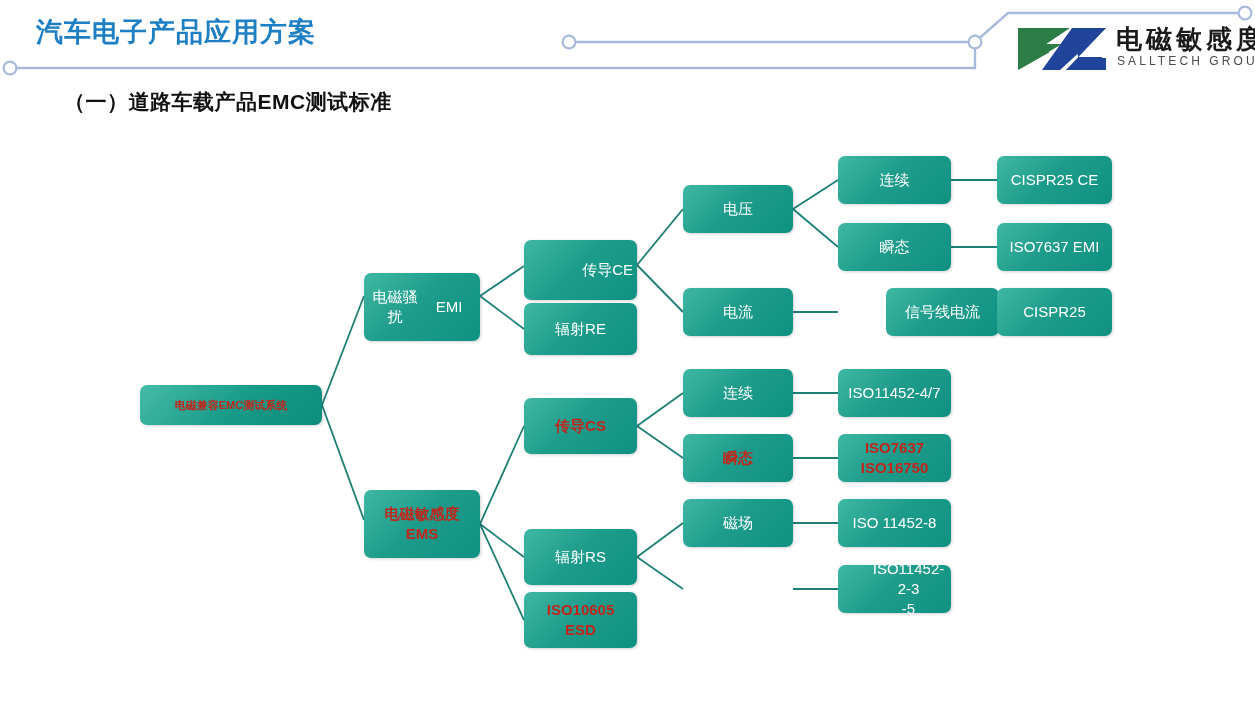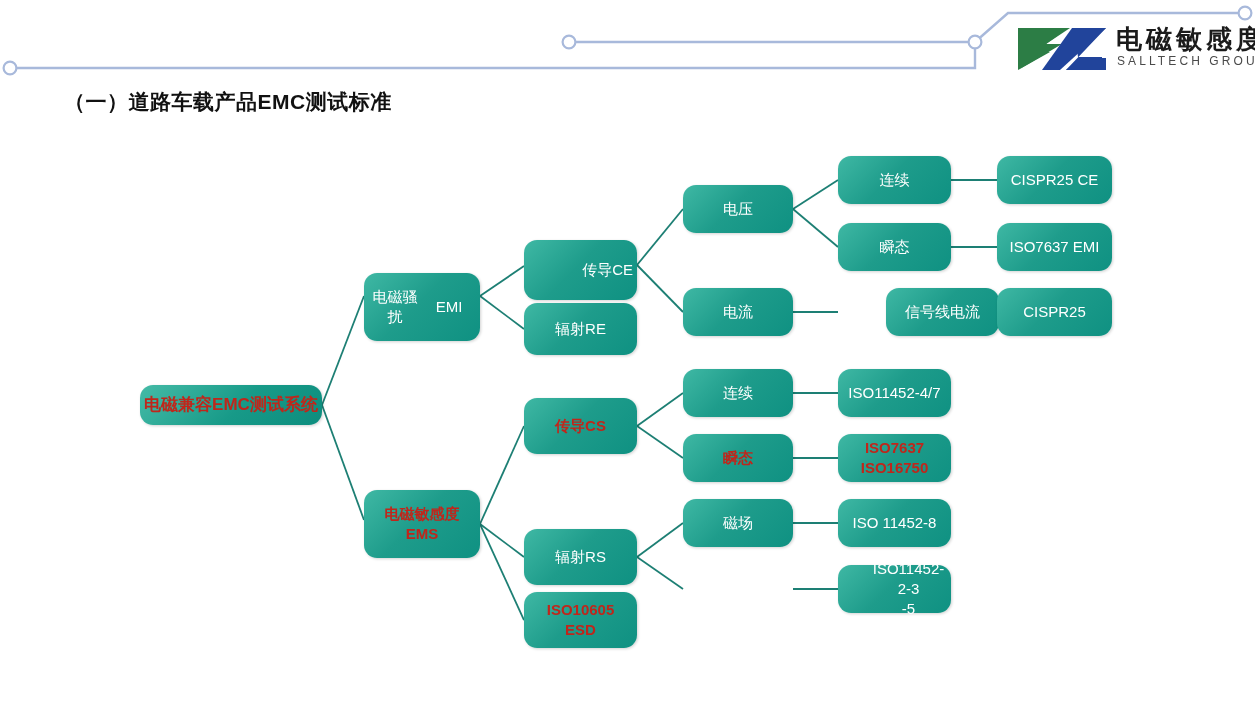--- a/index.html
+++ b/index.html
@@ -38,35 +38,35 @@
     font-size:12px;color:#4a4a4a;letter-spacing:3.1px;white-space:nowrap;
   }
 
   
   #diagram{position:absolute;left:0;top:110px;width:1255px;height:595px;}
   #edges{position:absolute;left:0;top:0;width:1255px;height:595px;}
 
   .node{
     position:absolute;
     box-sizing:border-box;
-    border-radius:13px;
+    border-radius:7px;
     background:linear-gradient(135deg,#3fb8a4 0%,#1e9c8b 46%,#0f9182 100%);
     box-shadow:1px 1px 3px rgba(0,0,0,0.18);
     display:flex;align-items:center;justify-content:center;
     text-align:center;
     color:#ffffff;
     font-size:15px;
     line-height:1.32;
     padding:2px 4px;
     user-select:none;
   }
   .node.red{color:#c0261b;font-weight:bold;}
   .node.root{
     background:linear-gradient(135deg,#45bba7 0%,#179a88 55%,#0d8d7e 100%);
-    font-size:17px;
+    font-size:11px;
   }
   .node .txt{display:block;width:100%;}
 </style>
 </head>
 <body>
 
 <div id="slide">
 
   <svg class="hdr-deco" viewBox="0 0 1255 90" width="1255" height="90">
 
@@ -74,20 +74,21 @@
 
     <path d="M571 42 H975" fill="none" stroke="#a8b9db" stroke-width="2.4"></path>
 
     <path d="M975 42 L1008 13 H1239" fill="none" stroke="#a8b9db" stroke-width="2.4"></path>
     <circle cx="10" cy="68" r="6.4" fill="#ffffff" stroke="#a8b9db" stroke-width="2.2"></circle>
     <circle cx="569" cy="42" r="6.4" fill="#ffffff" stroke="#a8b9db" stroke-width="2.2"></circle>
     <circle cx="975" cy="42" r="6.4" fill="#ffffff" stroke="#a8b9db" stroke-width="2.2"></circle>
     <circle cx="1245" cy="13" r="6.4" fill="#ffffff" stroke="#a8b9db" stroke-width="2.2"></circle>
   </svg>
 
+  <div class="hdr-title">汽车电子产品应用方案</div>
   <div class="sub-title">（一）道路车载产品EMC测试标准</div>
 
   <div class="logo-wrap">
     <svg class="logo-mark" viewBox="0 0 92 46" width="92" height="46">
       <polygon points="2,2 52,2 30,18 46,18 2,44 26,27 2,27" fill="#2c7d45"></polygon>
       <polygon points="58,2 90,2 50,44 86,44 86,31 62,31" fill="#21449b"></polygon>
       <polygon points="56,2 90,2 44,44 26,44" fill="#21449b"></polygon>
       <polygon points="2,2 54,2 30,18 2,18" fill="#2c7d45"></polygon>
       <polygon points="2,26 34,26 2,44" fill="#2c7d45"></polygon>
       <polygon points="50,44 90,44 90,32 64,32" fill="#21449b"></polygon>

